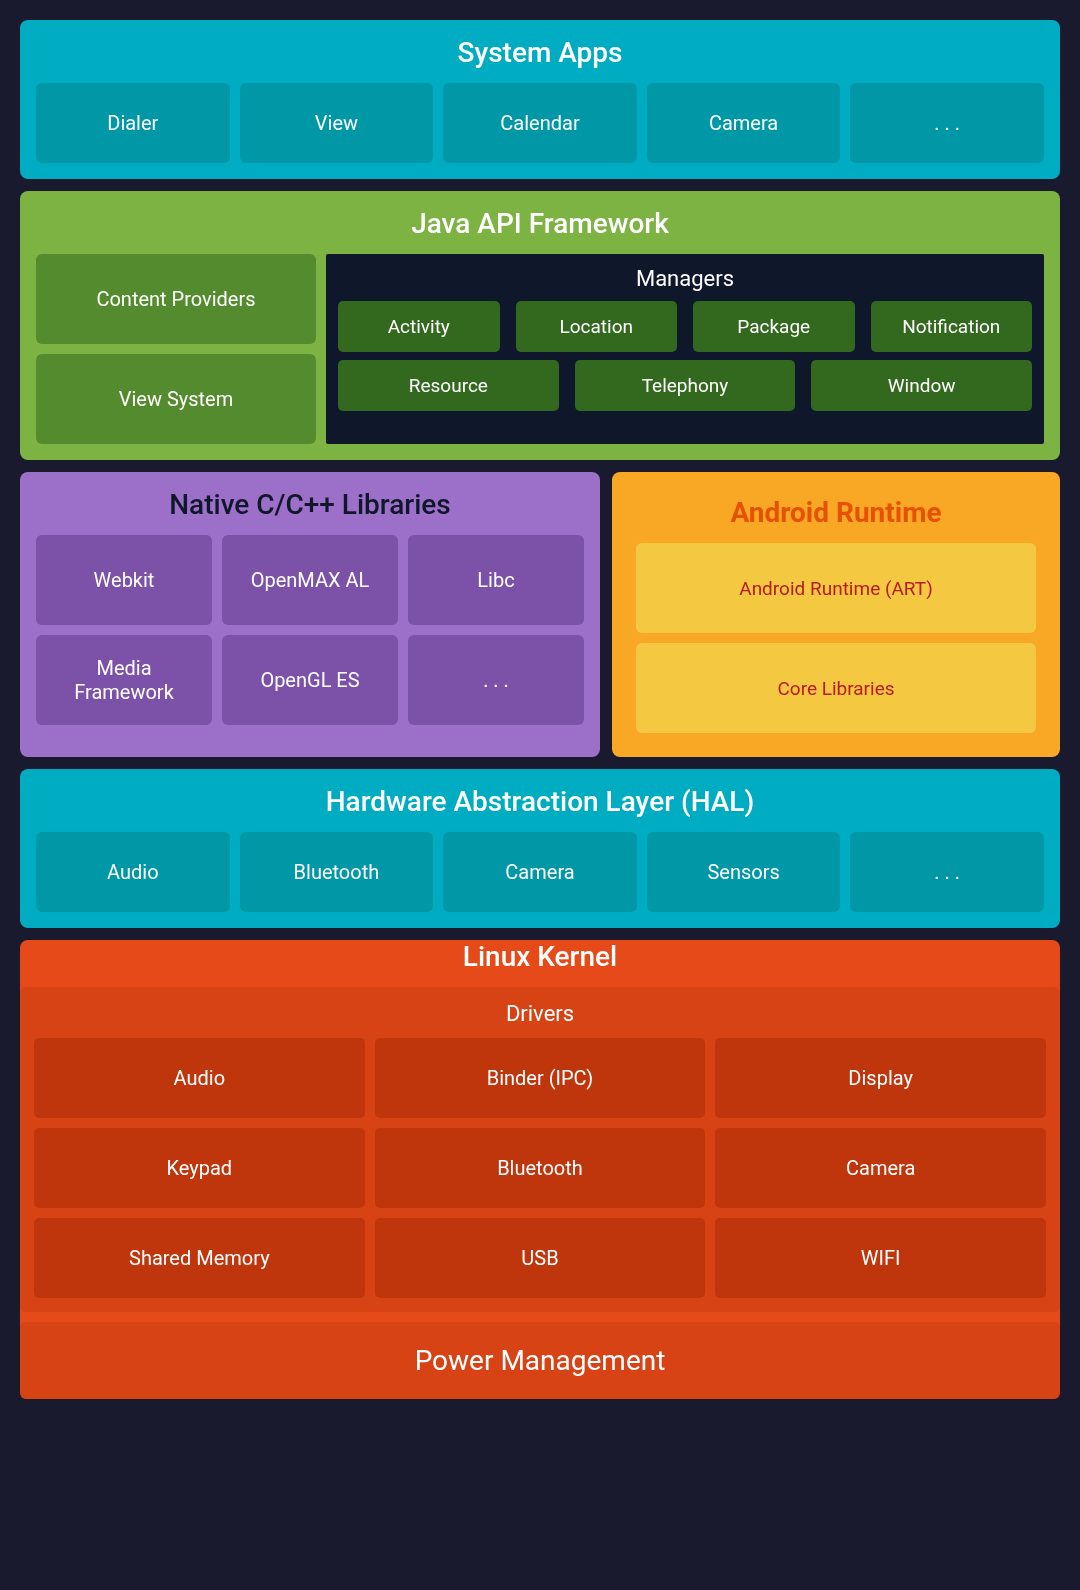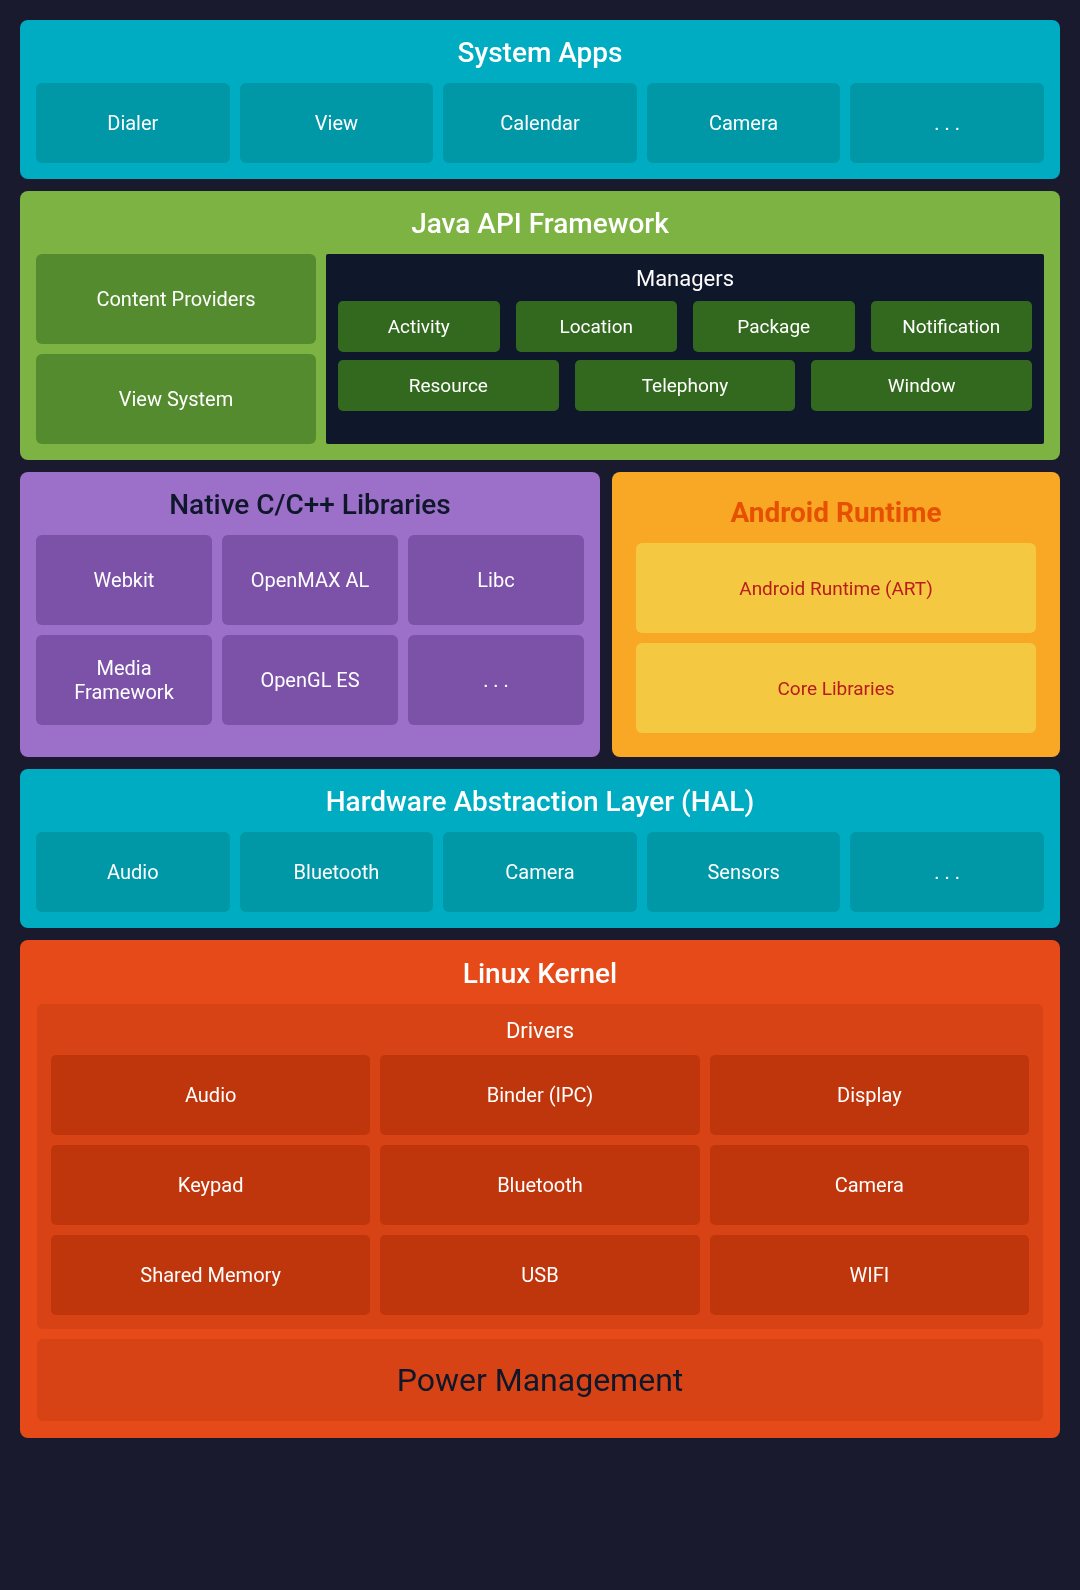--- a/index.html
+++ b/index.html
@@ -157,21 +157,21 @@
     .hal .item-box {
       background-color: #0097a7;
       flex: 1;
       min-height: 80px;
     }
 
     
     .linux-kernel {
       background-color: #e64a19;
       border-radius: 8px;
-      padding: 17px;
+      padding: 0;
     }
     .linux-kernel .layer-title {
       color: white;
     }
     .drivers-section {
       background-color: #d84315;
       border-radius: 6px;
       padding: 14px;
     }
     .drivers-title {
@@ -190,22 +190,22 @@
       border-radius: 5px;
       color: white;
       font-size: 20px;
       padding: 28px 10px;
       text-align: center;
     }
     .power-management {
       background-color: #d84315;
       border-radius: 6px;
       text-align: center;
-      color: #0f172a;
-      font-size: 32px;
+      color: #ffffff;
+      font-size: 28px;
       padding: 22px;
       margin-top: 10px;
     }
   </style>
 </head>
 <body>
 
 <div class="arch-container">
 
   <div class="layer system-apps">

